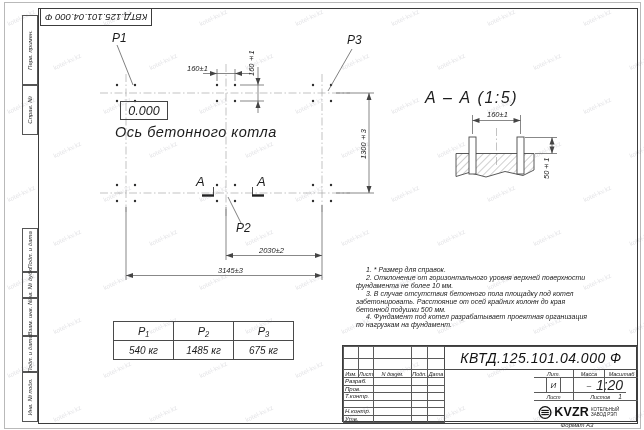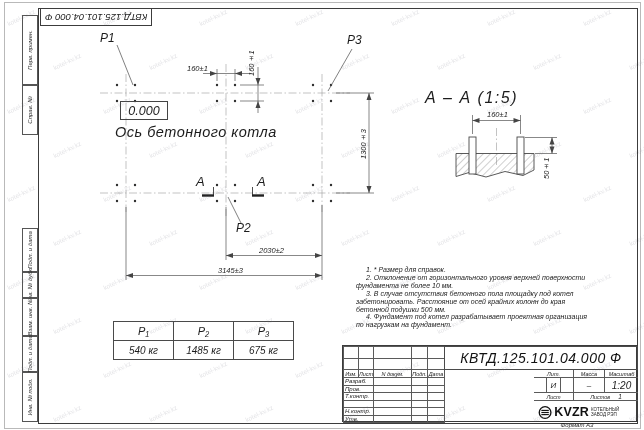--- a/index.html
+++ b/index.html
@@ -180,21 +180,21 @@
     <path d="M252.5 187 V195" stroke="#222" stroke-width="0.8"></path>
   </g>
 
   <g>
     <path d="M456 153.5 H534 V170 L523 175.5 L505 171.5 L486 177 L469 172.5 L456 176.5 Z" fill="url(#hatch)" stroke="#474747" stroke-width="0.9"></path>
     <rect x="469" y="137" width="7" height="37" fill="#ffffff" stroke="#474747" stroke-width="0.9"></rect>
     <rect x="517" y="137" width="7" height="37" fill="#ffffff" stroke="#474747" stroke-width="0.9"></rect>
   </g>
 </svg>
 
-<div class="lbl" style="left:100px;top:31px;font-size:12px;">P1</div>
+<div class="lbl" style="left:112px;top:31px;font-size:12px;">P1</div>
 <div class="lbl" style="left:347px;top:33px;font-size:12px;">P3</div>
 <div class="lbl" style="left:236px;top:221px;font-size:12px;">P2</div>
 
 <div class="abs elevbox">
   <span class="lbl" style="position:static;font-size:12.5px;">0.000</span>
 </div>
 <div class="lbl" style="left:115px;top:124px;font-size:14.5px;letter-spacing:0.5px;">Ось бетонного котла</div>
 
 <div class="lbl" style="left:196px;top:174px;font-size:13px;">А</div>
 <div class="lbl" style="left:257px;top:174px;font-size:13px;">А</div>
@@ -311,21 +311,21 @@
 
   <div class="tb-grid">
     <div class="cell" style="left:0;top:0;width:40px;height:8px;font-size:5.5px;">Лит.</div>
     <div class="cell" style="left:40px;top:0;width:31px;height:8px;font-size:5.5px;">Масса</div>
     <div class="cell" style="left:71px;top:0;width:33px;height:8px;font-size:5.5px;border-right:none;">Масштаб</div>
 
     <div class="cell" style="left:0;top:8px;width:13.3px;height:15px;"></div>
     <div class="cell" style="left:13.3px;top:8px;width:13.3px;height:15px;font-size:8px;">И</div>
     <div class="cell" style="left:26.6px;top:8px;width:13.4px;height:15px;"></div>
     <div class="cell" style="left:40px;top:8px;width:31px;height:15px;font-size:8px;">–</div>
-    <div class="cell" style="left:71px;top:8px;width:33px;height:15px;font-size:10px;border-right:none;">1:20</div>
+    <div class="cell" style="left:59px;top:8px;width:33px;height:15px;font-size:14px;border-right:none;">1:20</div>
 
     <div class="cell" style="left:0;top:23px;width:40px;height:8px;font-size:5.5px;">Лист</div>
     <div class="cell" style="left:40px;top:23px;width:64px;height:8px;border-right:none;gap:8px;">
       <span style="font-size:5.5px;">Листов</span>
       <span style="font-size:6.5px;">1</span>
     </div>
 
     <div class="brandrow">
       <svg width="17" height="17" viewBox="0 0 17 17" style="position:static;">
         <circle cx="8.5" cy="8.5" r="7" fill="none" stroke="#111" stroke-width="1.6"></circle>

